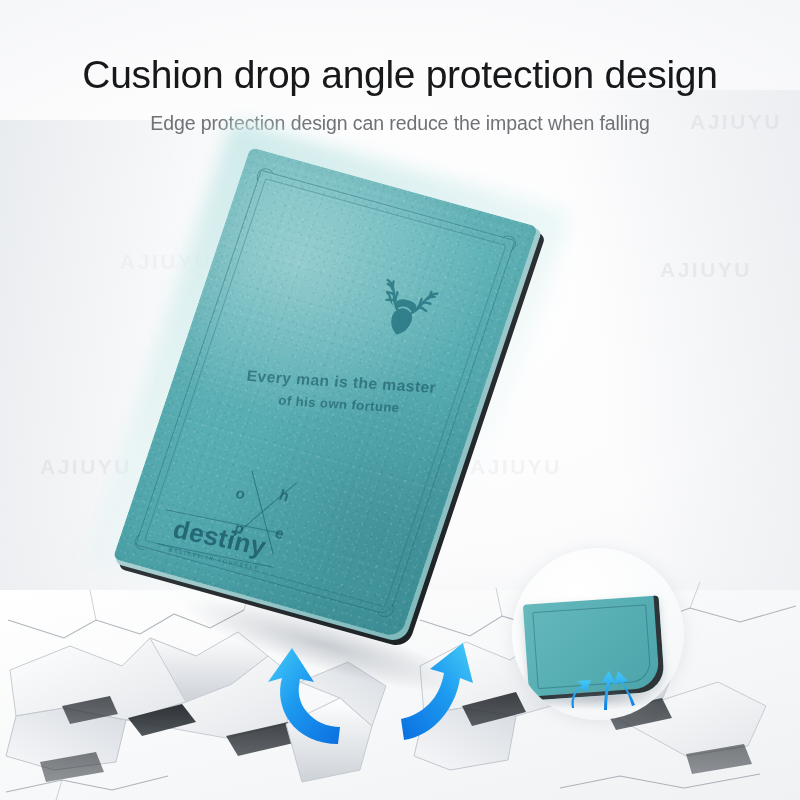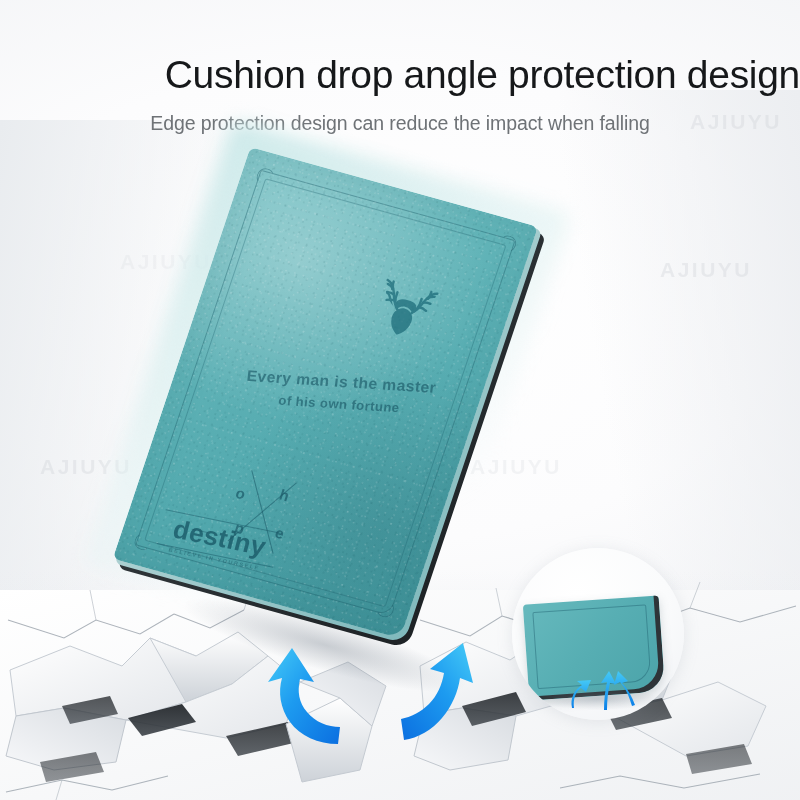--- a/index.html
+++ b/index.html
@@ -31,21 +31,21 @@
   .bg-shade-bottom {
     position: absolute; left: 0; bottom: 0; width: 800px; height: 230px;
     background: linear-gradient(180deg, rgba(233,236,240,0) 0%, #e7eaee 100%);
     pointer-events: none;
   }
 
   
   .headline {
     position: absolute;
     top: 52px; left: 0; width: 800px;
-    text-align: right;
+    text-align: center;
     font-size: 39px;
     line-height: 46px;
     font-weight: 400;
     color: #16181a;
     letter-spacing: -0.3px;
     white-space: nowrap;
   }
   .subhead {
     position: absolute;
     top: 110px; left: 0; width: 800px;

